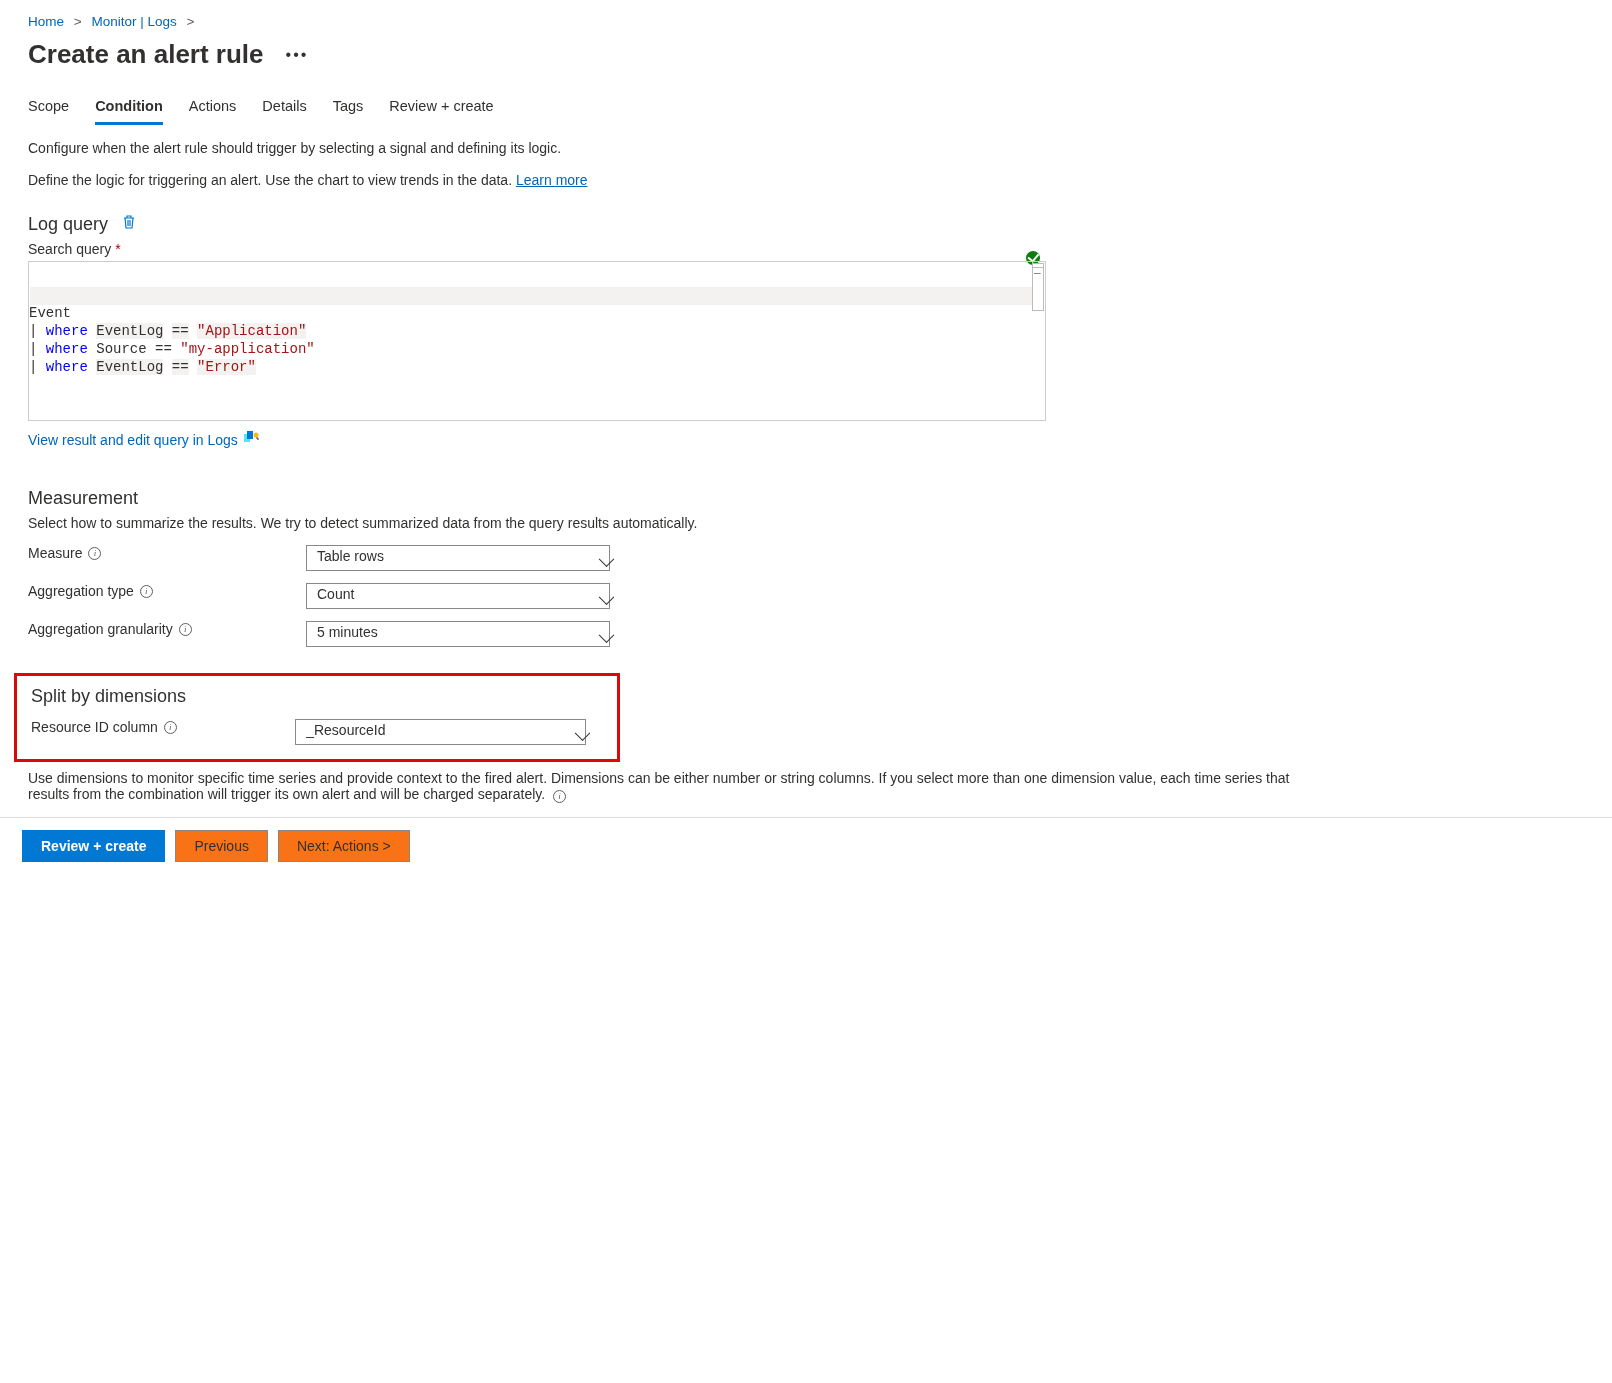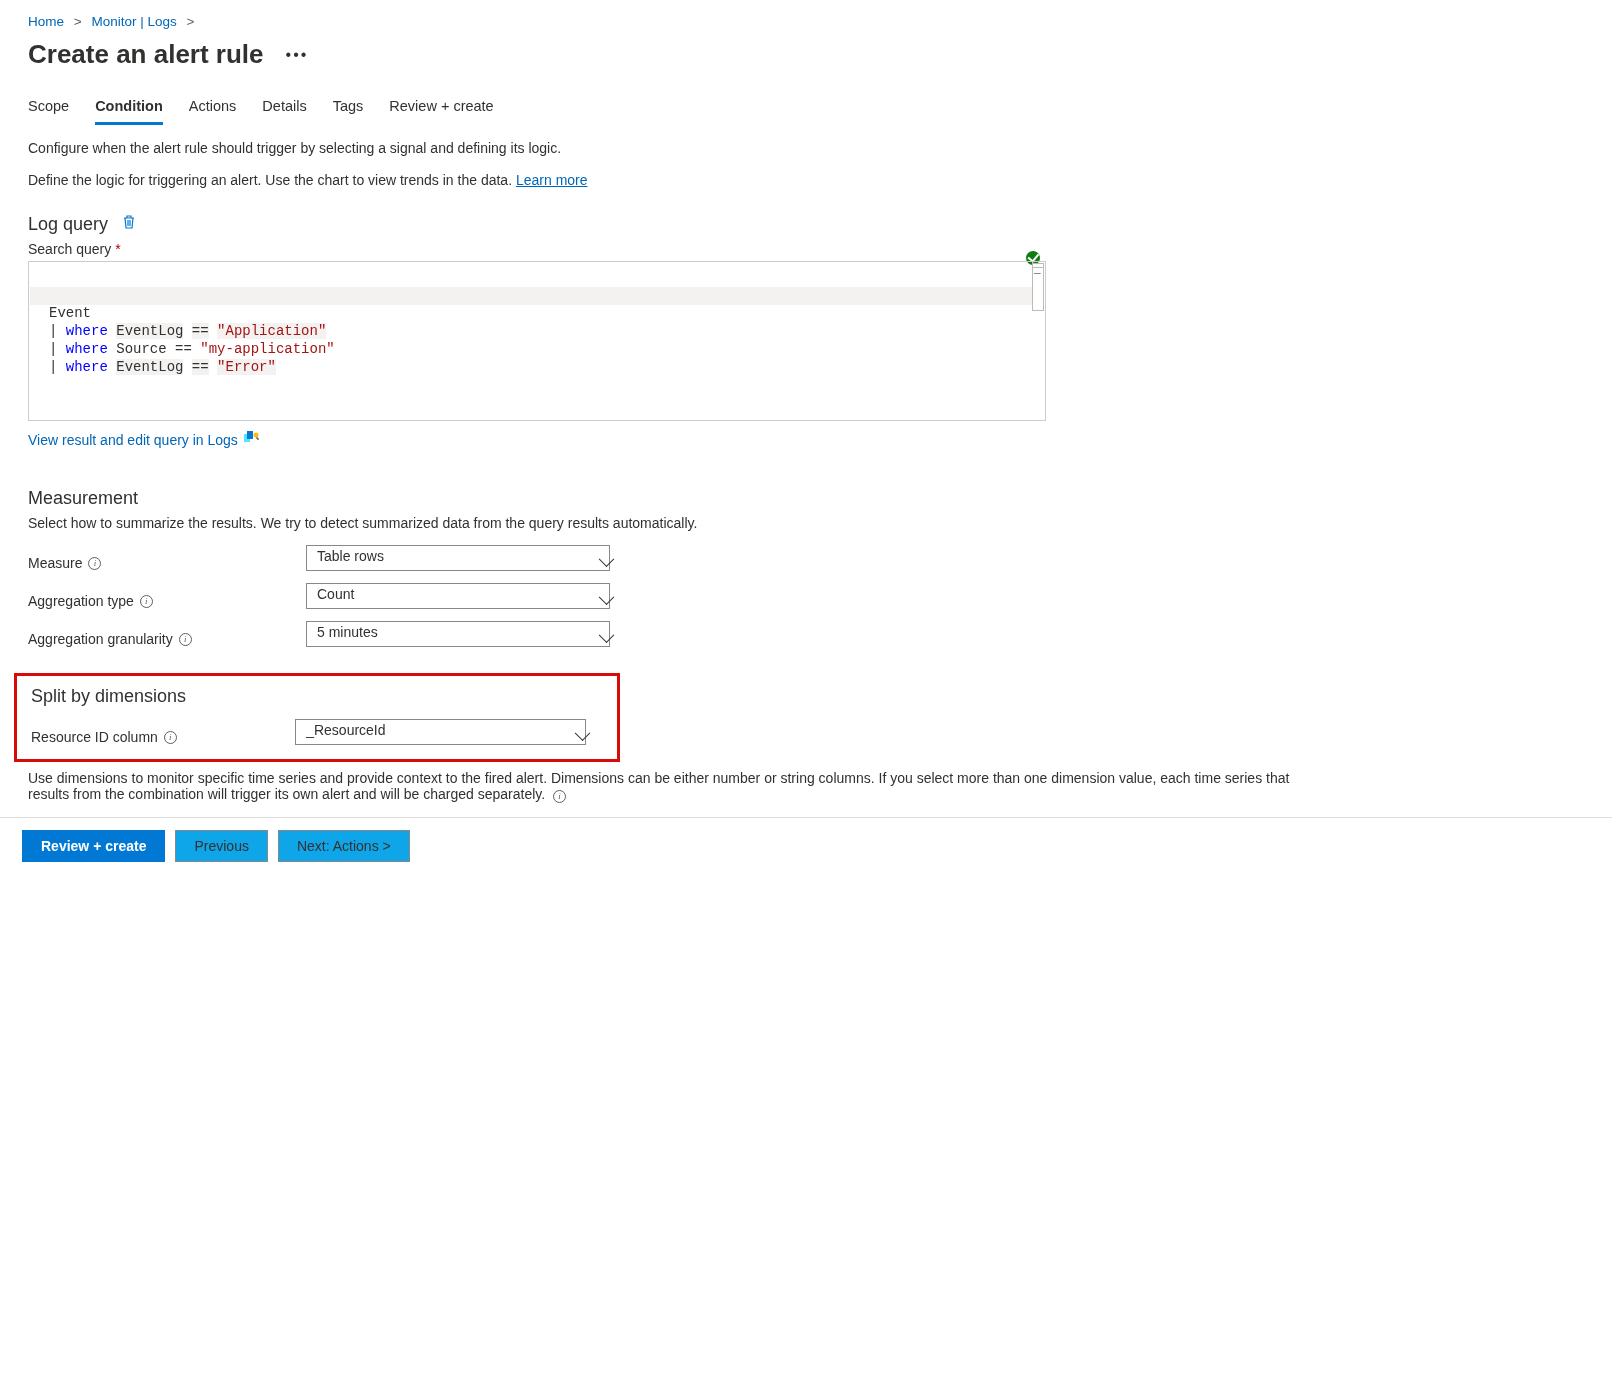--- a/index.html
+++ b/index.html
@@ -42,21 +42,21 @@
   .helptxt a { color: var(--link); text-decoration: underline; }
   h2.section-title { font-size:18px; font-weight:400; margin: 24px 0 6px 0; display:flex; align-items:center; gap:14px;}
   .section-desc { font-size:14px; color: var(--text); margin-bottom: 14px;}
   .field-label { font-size:14px; color: var(--text); margin-bottom: 4px; display:block; }
   .req { color: #a80000; margin-left: 4px; }
   .editor-wrap { position:relative; width: 1018px; }
   .code-editor {
     border: 1px solid var(--border-light);
     width: 1018px;
     height: 160px;
-    padding: 6px 20px;
+    padding: 6px 0;
     font-family: Consolas, "Courier New", monospace;
     font-size: 14px;
     line-height: 18px;
     white-space: pre;
     overflow: hidden;
     position: relative;
   }
   .code-editor .line-shade {
     position:absolute; left:1px; right:1px; top:25px; height:18px; background:#f3f2f1;
   }
@@ -64,21 +64,21 @@
   .str { color: var(--kql-string); }
   .hl { background: #f3f2f1; }
   .valid-icon {
     position:absolute; right: 6px; top:-10px;
     width:14px; height:14px; border-radius:50%;
     background:#107c10; display:flex; align-items:center; justify-content:center;
   }
   .valid-icon::after { content:""; width:5px; height:8px; border:2px solid #fff; border-top:0; border-left:0; transform: rotate(40deg) translate(-1px,-1px);}
   .mini-icon { display:inline-block; vertical-align:middle;}
   .view-link { color: var(--link); font-size:14px; text-decoration:none; display:inline-flex; align-items:center; gap:6px; margin-top:10px;}
-  .form-row { display:flex; align-items:flex-end; margin: 12px 0; }
+  .form-row { display:flex; align-items:flex-start; margin: 12px 0; }
   .form-row .lbl { width: 278px; font-size:14px; color: var(--text); display:flex; align-items:center; gap:6px;}
   .info-icon {
     width:13px; height:13px; border-radius:50%; border:1px solid #605e5c;
     display:inline-flex; align-items:center; justify-content:center; font-size:9px; color:#605e5c;
     font-family: Georgia, serif; font-style: italic; line-height:1;
   }
   .info-icon::before { content:"i"; }
   .select {
     width: 304px; height: 26px;
     border: 1px solid var(--border);
@@ -116,21 +116,21 @@
     margin-top: 12px;
     padding: 12px 0 18px 0;
     display:flex; gap: 10px;
     margin-left: -28px; padding-left: 22px;
     width: 1612px;
   }
   .btn {
     height: 32px; padding: 0 18px;
     font-size:14px; cursor:pointer;
     border: 1px solid var(--border);
-    background:#0ea5e9; color: var(--text);
+    background:#f97316; color: var(--text);
     display:inline-flex; align-items:center; justify-content:center;
   }
   .btn.primary { background: var(--accent); border-color: var(--accent); color:#fff; font-weight:600;}
   .trash-icon svg { width:14px; height:16px; }
   .gutter {
     width:12px; height:48px; border:1px solid #bbb;
     position:absolute; right:1px; top:1px; background:#fff;
   }
   .gutter::before { content:""; display:block; height:3px; background:#fff; border-bottom:1px solid #bbb;}
   .gutter::after { content:"—"; position:absolute; top:0px; left:1px; font-size:11px; color:#666;}

